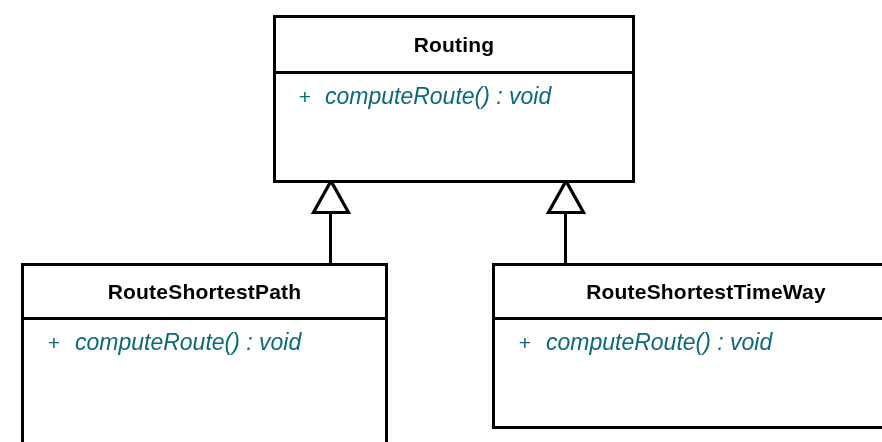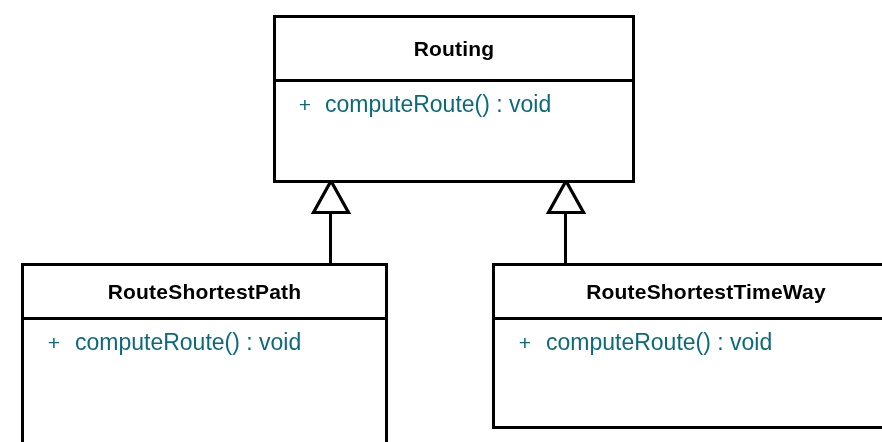--- a/index.html
+++ b/index.html
@@ -54,25 +54,26 @@
     color: #0b6a7a;
     white-space: nowrap;
   }
   .uml-visibility {
     display: inline-block;
     text-align: center;
     color: #0b6a7a;
   }
   .uml-member-sig {
     color: #0b6a7a;
+    font-style: italic;
   }
 
   
   .box-parent { left: 273px; top: 15px; width: 362px; height: 168px; }
-  .box-parent .uml-class-header { height: 64px; }
+  .box-parent .uml-class-header { height: 56px; }
   .box-parent .uml-class-name { font-size: 21px; }
   .box-parent .uml-member { font-size: 23px; padding-left: 9px; }
   .box-parent .uml-visibility { width: 40px; font-size: 21px; }
 
   .box-child-left { left: 21px; top: 263px; width: 367px; height: 212px; }
   .box-child-right { left: 492px; top: 263px; width: 428px; height: 166px; }
   .box-child-left .uml-class-header,
   .box-child-right .uml-class-header { height: 54px; }
   .box-child-left .uml-class-name,
   .box-child-right .uml-class-name { font-size: 21px; }

